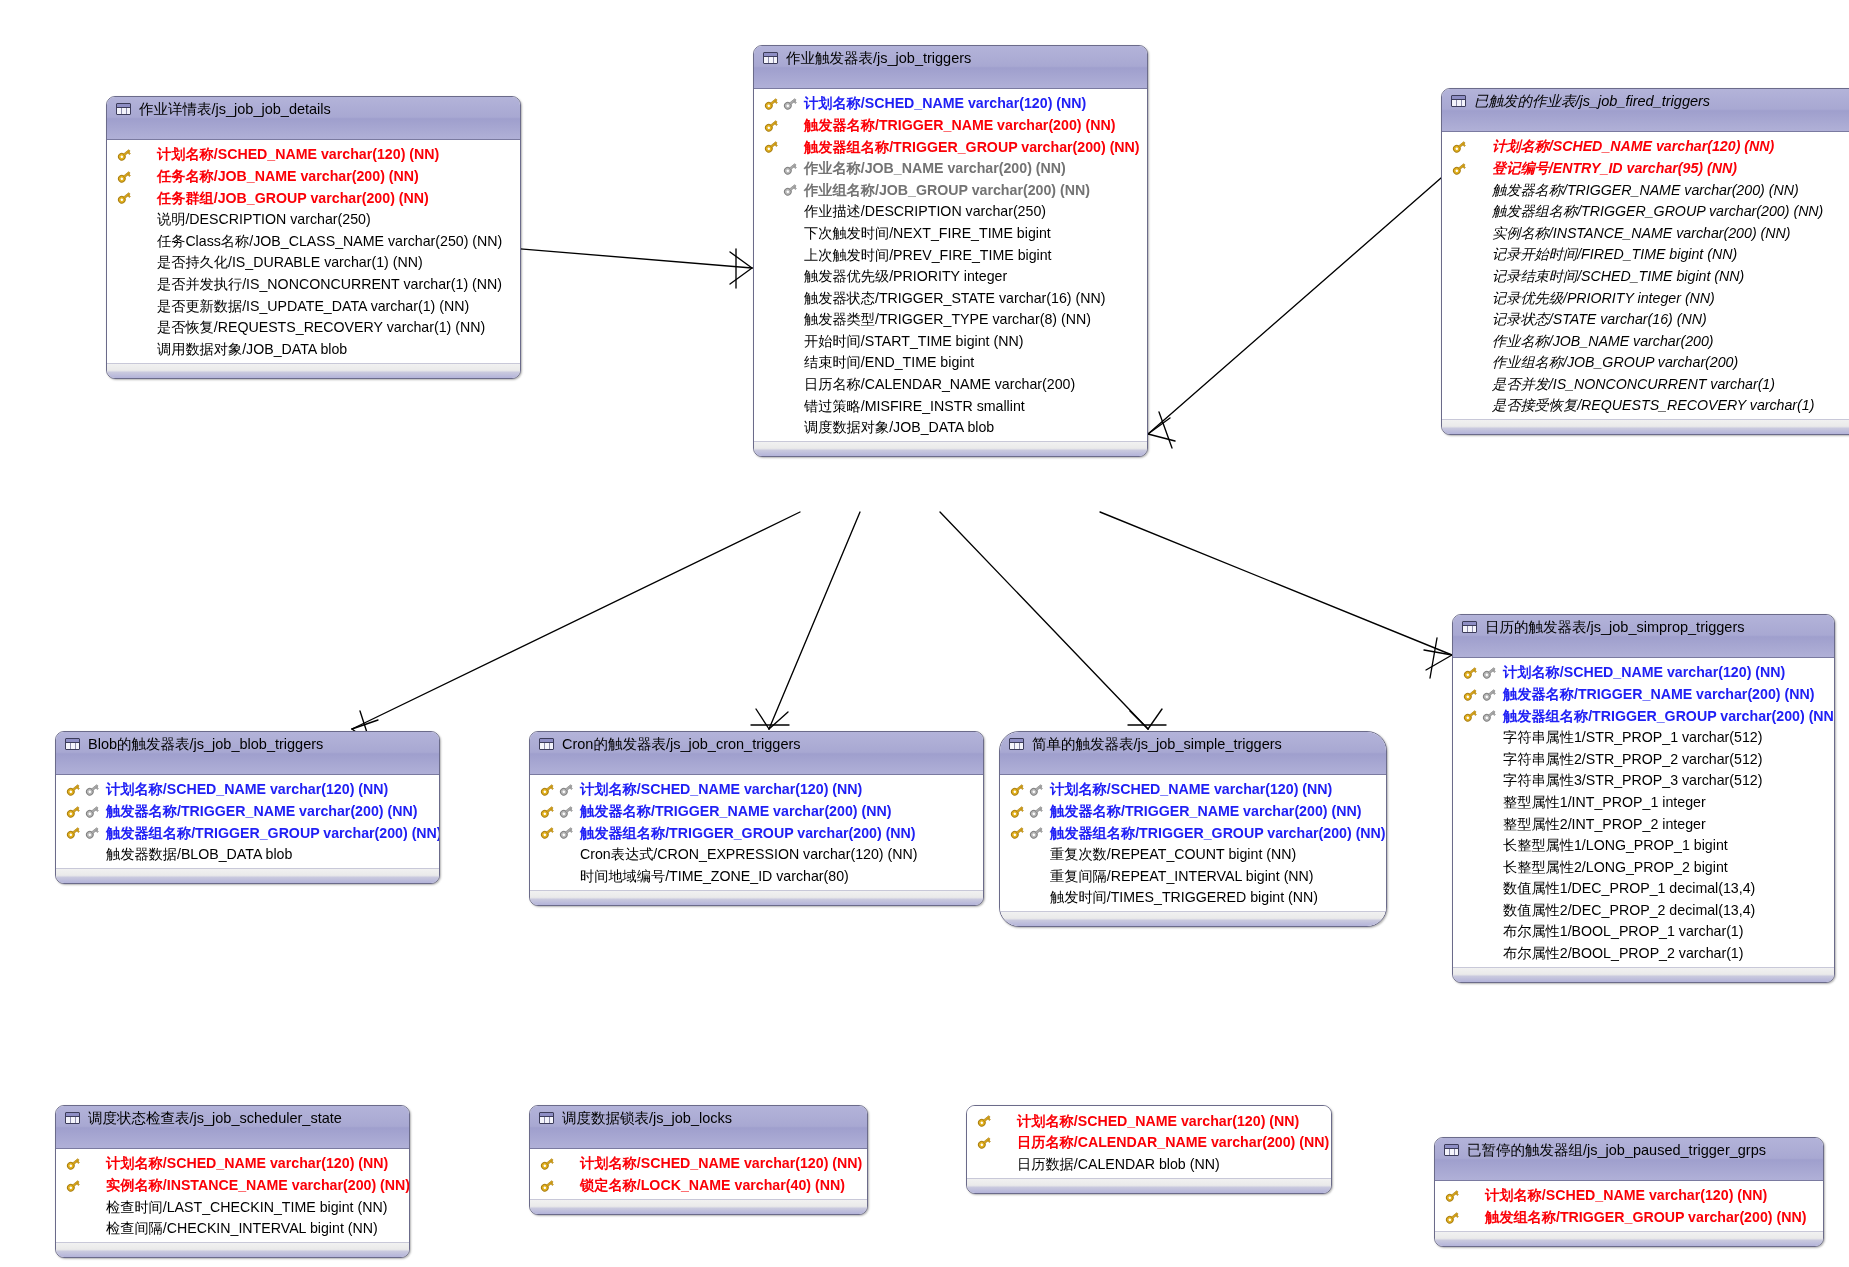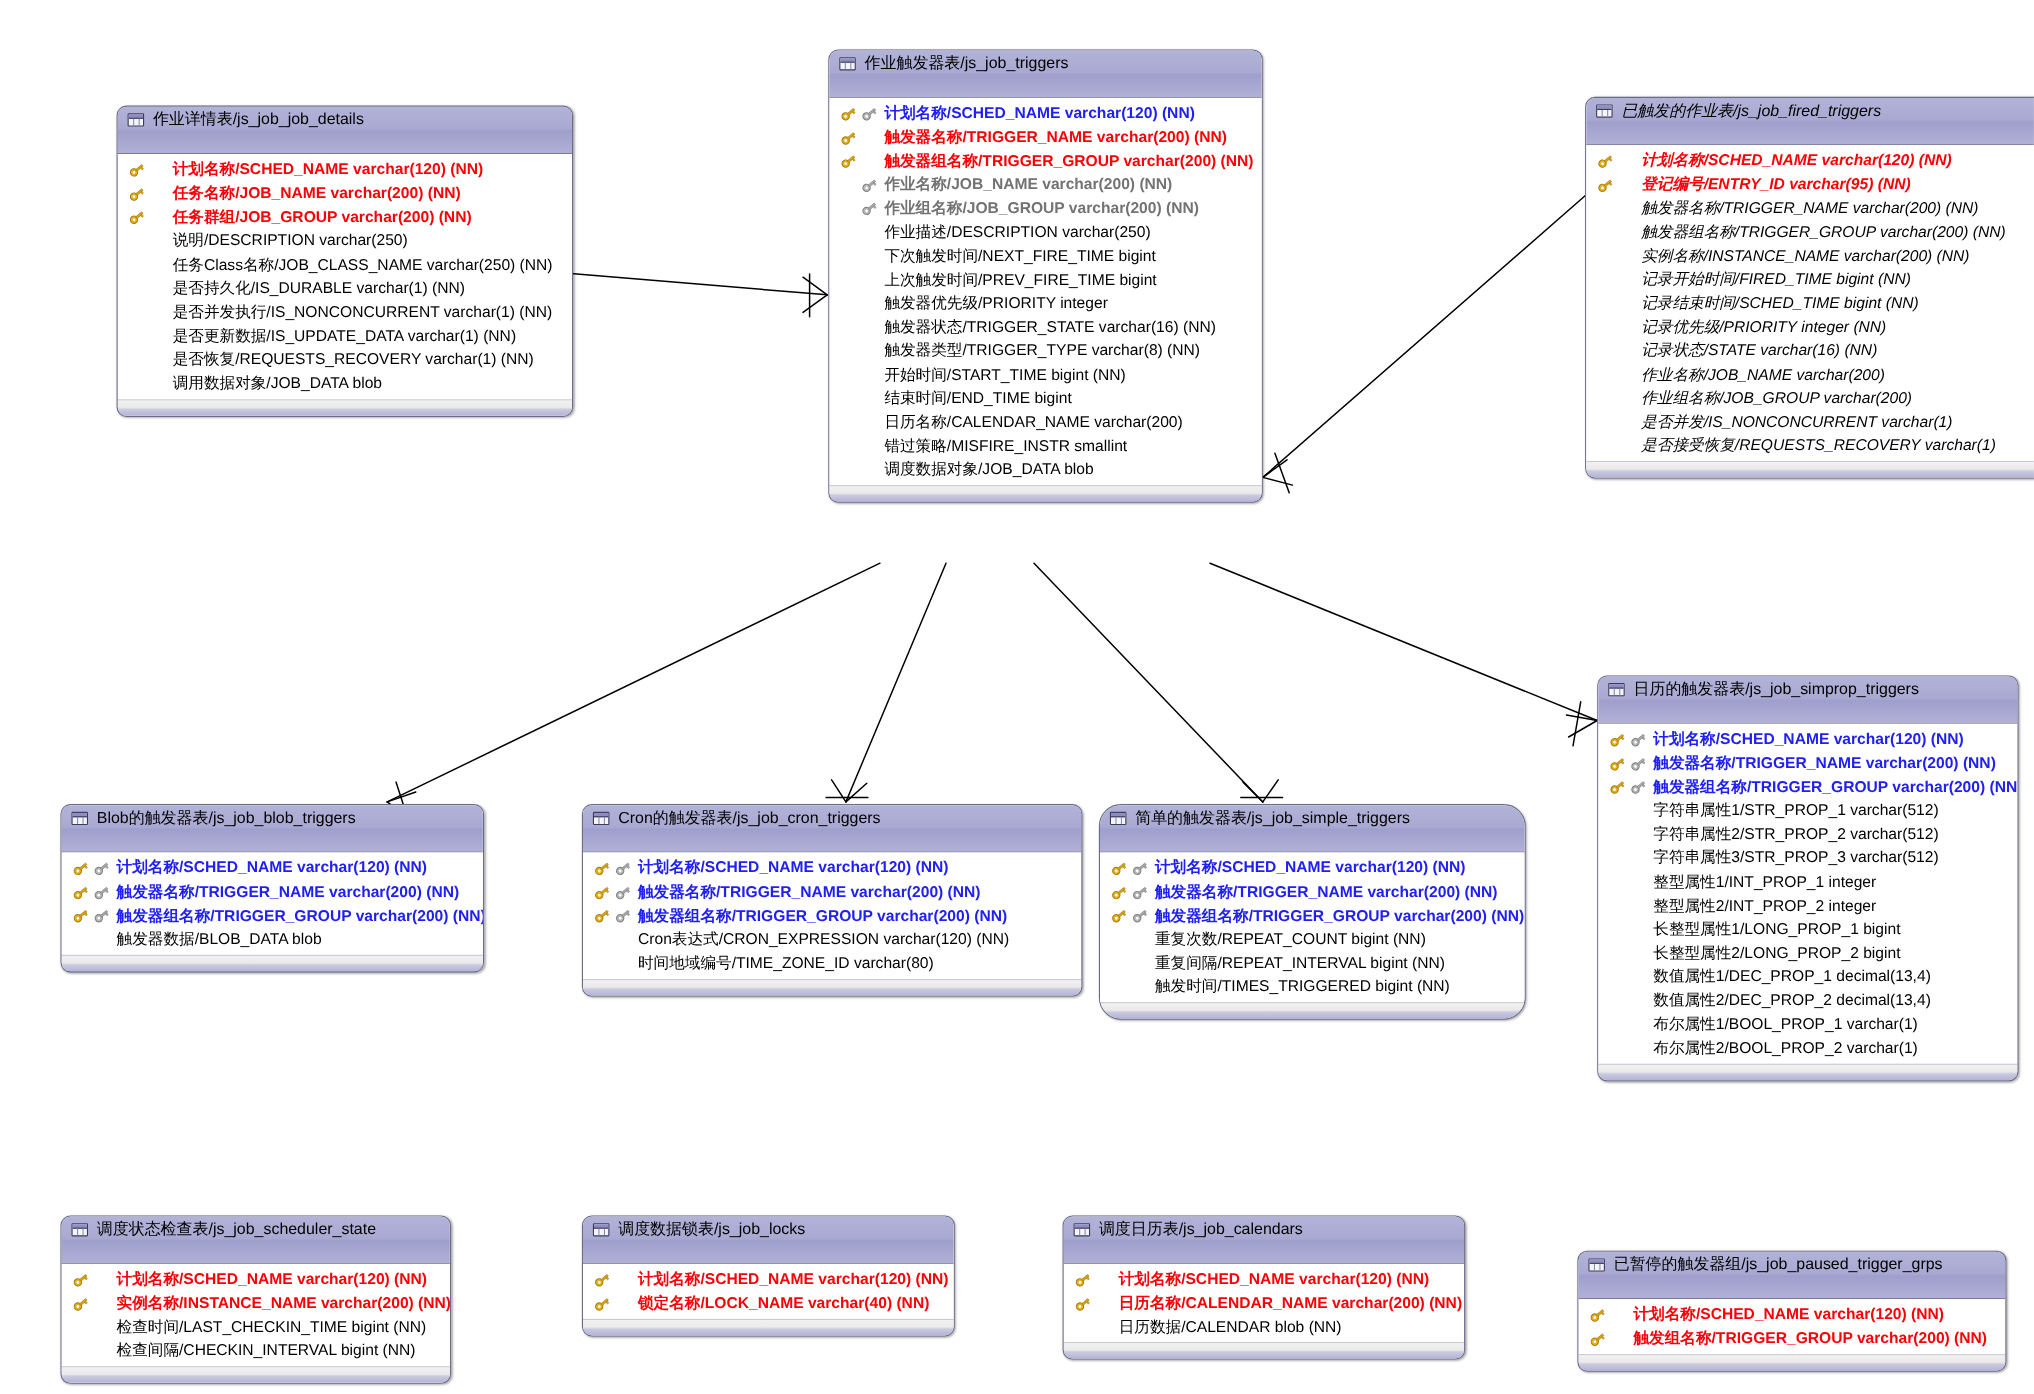--- a/index.html
+++ b/index.html
@@ -916,24 +916,20 @@
                 </g>
               </svg>
             </span>
             <span class="keycell"></span>
             <span class="lbl c-red">锁定名称/LOCK_NAME varchar(40) (NN)</span>
           </div>
         </div>
         <div class="ent-foot"></div>
       </div>
       <div class="entity" style="left: 966px; top: 1105px; width: 366px;">
-        <div class="ent-title">
-          <span class="tbl-icon"></span>
-          <span>调度日历表/js_job_calendars</span>
-        </div>
         <div class="ent-body">
           <div class="attr">
             <span class="keycell">
               <svg width="15" height="13" viewBox="0 0 15 13" class="keysvg">
                 <g transform="rotate(-40 7.5 6.5)">
                   <circle cx="4" cy="6.5" r="3.3" fill="#e3b21f" stroke="#a97c0c" stroke-width="1"></circle>
                   <circle cx="4" cy="6.5" r="1.25" fill="#ffffff"></circle>
                   <rect x="6.6" y="5.5" width="7.4" height="2" rx="0.6" fill="#d7a41a" stroke="#a97c0c" stroke-width="0.6"></rect>
                   <rect x="11.1" y="7.3" width="1.5" height="2.3" fill="#d7a41a" stroke="#a97c0c" stroke-width="0.5"></rect>
                 </g>

